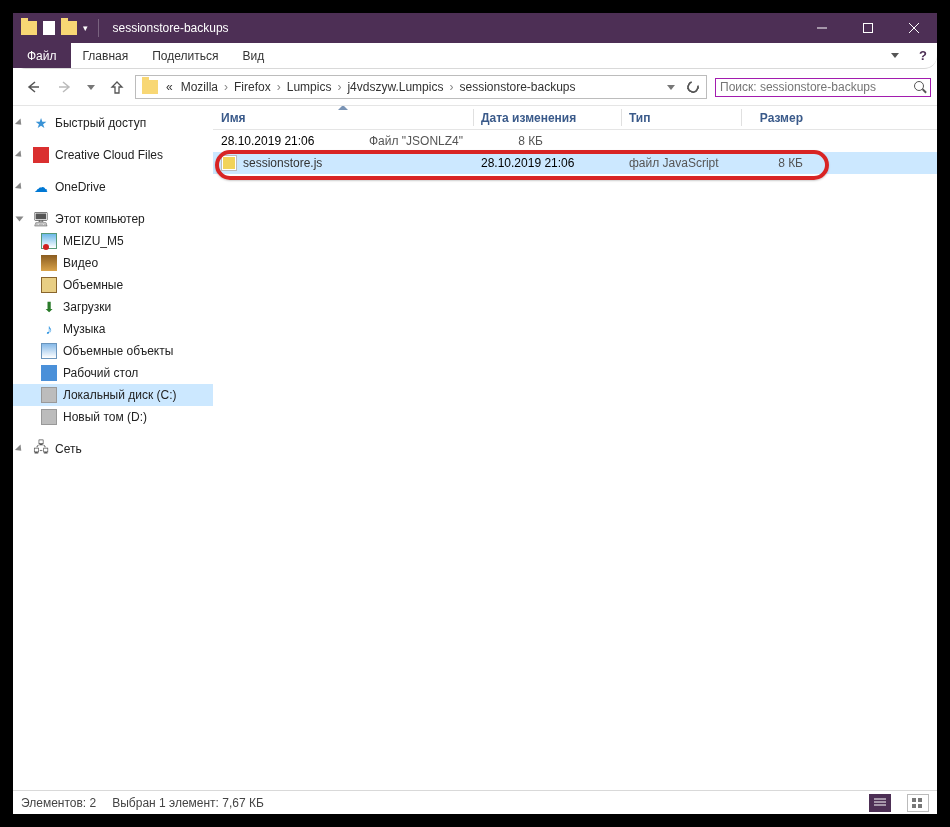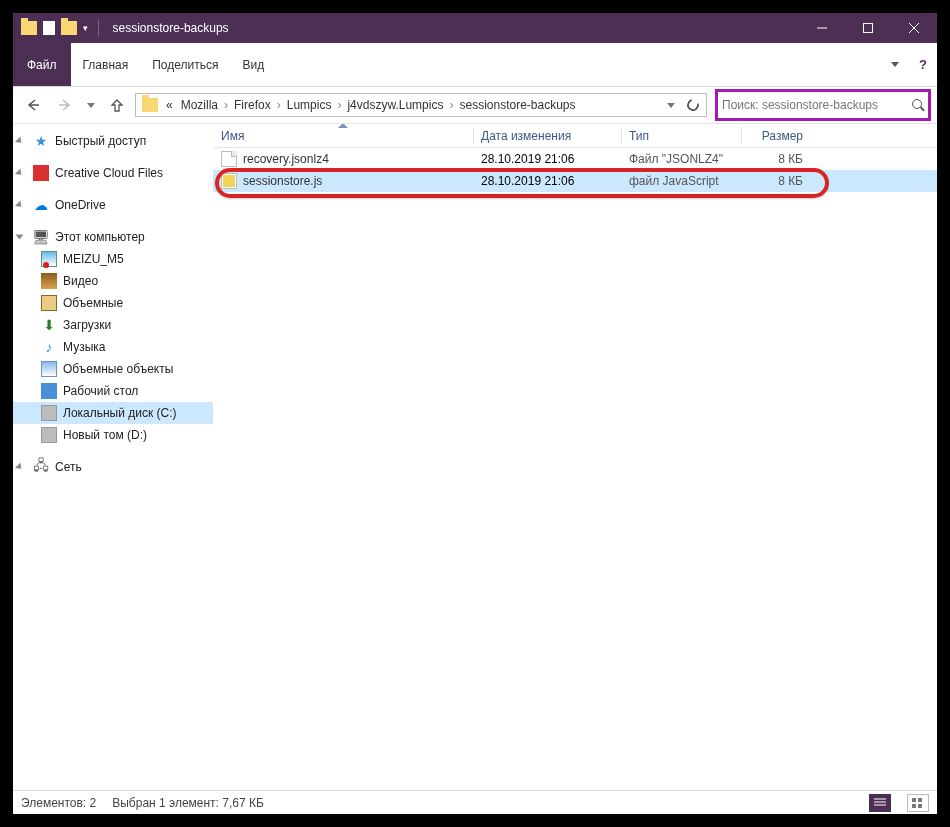--- a/index.html
+++ b/index.html
@@ -68,25 +68,26 @@
   .titlebar .win-btn {
     width: 46px;
     display: flex;
     align-items: center;
     justify-content: center;
     color: #fff;
     font-size: 12px;
   }
   
   .ribbon {
-    height: 44px;
+    height: 26px;
     background: #fff;
     border-bottom: 1px solid #d9d9d9;
     display: flex;
     align-items: stretch;
+    border-radius: 13px;
   }
   .ribbon .file-tab {
     background: #4d2f55;
     color: #fff;
     padding: 0 14px;
     display: flex;
     align-items: center;
     font-size: 12px;
   }
   .ribbon .tab {
@@ -177,22 +178,22 @@
   }
   .refresh-icon {
     width: 12px; height: 12px;
     border: 2px solid #555;
     border-radius: 50%;
     border-top-color: transparent;
     transform: rotate(30deg);
   }
   .search-box {
     width: 216px;
-    height: 32px;
-    border: 3px solid #a21caf;
+    height: 19px;
+    border: 1px solid #a21caf;
     display: flex;
     align-items: center;
     padding: 0 4px;
     margin-left: 4px;
   }
   .search-box input {
     flex: 1;
     border: none;
     outline: none;
     font-size: 12px;
@@ -291,20 +292,21 @@
     background: #fff;
     position: relative;
   }
   .cols-header {
     height: 24px;
     display: flex;
     align-items: center;
     font-size: 12px;
     color: #3a5a8a;
     border-bottom: 1px solid #e5e5e5;
+    font-weight: bold;
   }
   .col {
     padding-left: 8px;
     position: relative;
     height: 100%;
     display:flex;
     align-items:center;
   }
   .col + .col::before {
     content:"";
@@ -598,24 +600,20 @@
         <div class="col col-type">
             <span>Тип</span>
           </div>
         <div class="col col-size">
             <span>Размер</span>
           </div>
       </div>
 
       <div id="rows-container">
           <div class="file-row">
-            <div class="cell cell-name">
-              <span class="file-ico generic"></span>
-              <span>recovery.jsonlz4</span>
-            </div>
             <div class="cell cell-date">28.10.2019 21:06</div>
             <div class="cell cell-type">Файл "JSONLZ4"</div>
             <div class="cell cell-size">8 КБ</div>
           </div>
           <div class="file-row selected">
             <div class="cell cell-name">
               <span class="file-ico js"></span>
               <span>sessionstore.js</span>
             </div>
             <div class="cell cell-date">28.10.2019 21:06</div>

